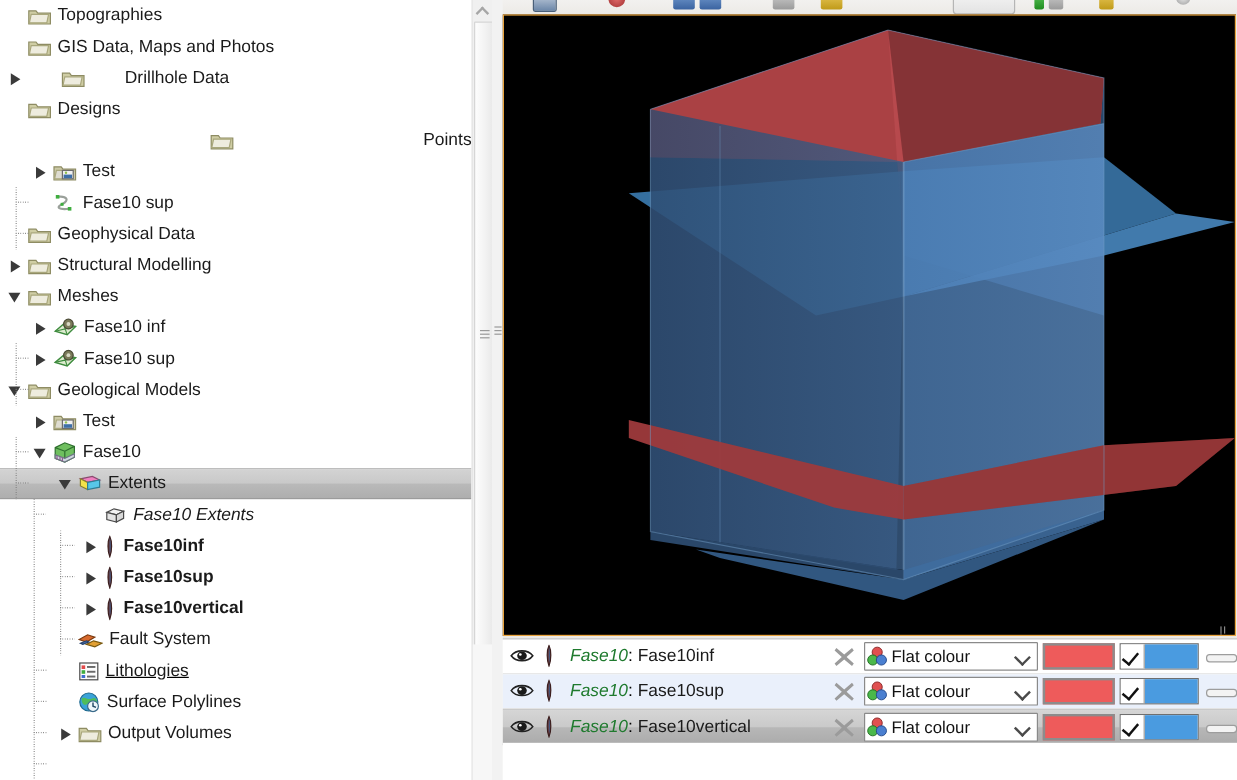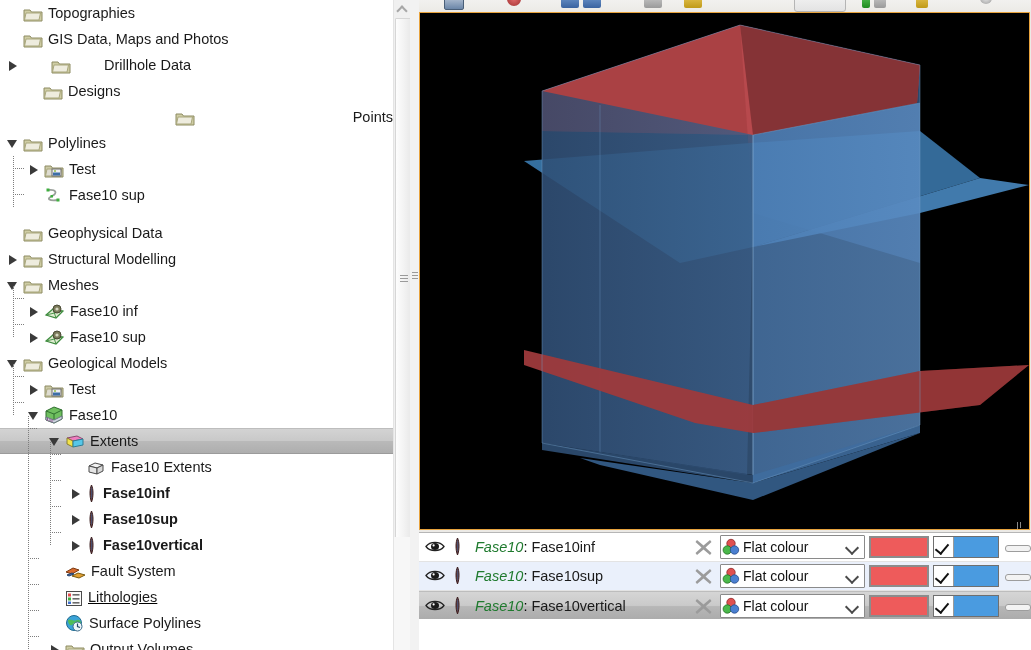--- a/index.html
+++ b/index.html
@@ -193,43 +193,35 @@
           <span class="tl">GIS Data, Maps and Photos</span>
         </div>
         <div class="tree-row" style="padding-left:6px;gap:28px;">
           <span class="twisty collapsed"></span>
           <span class="ico" style="width:20px;height:16px;"><svg width="20" height="16" viewBox="0 0 20 16">
               <path d="M1 3 h6 l1.5 2 H19 v9 H1 Z" fill="#cfcda4" stroke="#8e8c63"></path>
               <path d="M3 6 h14.5 l-1.5 7 H1.5 Z" fill="#eeecde" stroke="#a9a77c"></path>
             </svg></span>
           <span class="tl">Drillhole Data</span>
         </div>
-        <div class="tree-row" style="padding-left:6px;margin-left:20px;">
+        <div class="tree-row" style="padding-left:6px;">
           <span class="twisty"></span>
           <span class="ico" style="width:20px;height:16px;"><svg width="20" height="16" viewBox="0 0 20 16">
               <path d="M1 3 h6 l1.5 2 H19 v9 H1 Z" fill="#cfcda4" stroke="#8e8c63"></path>
               <path d="M3 6 h14.5 l-1.5 7 H1.5 Z" fill="#eeecde" stroke="#a9a77c"></path>
             </svg></span>
           <span class="tl">Designs</span>
         </div>
         <div class="tree-row" style="padding-left:6px;justify-content:space-between;">
           <span class="twisty"></span>
           <span class="ico" style="width:20px;height:16px;"><svg width="20" height="16" viewBox="0 0 20 16">
               <path d="M1 3 h6 l1.5 2 H19 v9 H1 Z" fill="#cfcda4" stroke="#8e8c63"></path>
               <path d="M3 6 h14.5 l-1.5 7 H1.5 Z" fill="#eeecde" stroke="#a9a77c"></path>
             </svg></span>
           <span class="tl">Points</span>
-        </div>
-        <div class="tree-row" style="padding-left:6px;">
-          <span class="twisty expanded"></span>
-          <span class="ico" style="width:20px;height:16px;"><svg width="20" height="16" viewBox="0 0 20 16">
-              <path d="M1 3 h6 l1.5 2 H19 v9 H1 Z" fill="#cfcda4" stroke="#8e8c63"></path>
-              <path d="M3 6 h14.5 l-1.5 7 H1.5 Z" fill="#eeecde" stroke="#a9a77c"></path>
-            </svg></span>
-          <span class="tl">Polylines</span>
         </div>
         <div class="tree-row" style="padding-left:27px;">
           <span class="twisty collapsed"></span>
           <span class="ico" style="width:20px;height:16px;"><svg width="20" height="16" viewBox="0 0 20 16">
               <path d="M1 3 h6 l1.5 2 H19 v9 H1 Z" fill="#cbc9a6" stroke="#8e8c63"></path>
               <path d="M3 6 h14.5 l-1.5 7 H1.5 Z" fill="#dedcd0" stroke="#a9a77c"></path>
               <rect x="8" y="6" width="9" height="7" fill="#f0f0f0" stroke="#6d6d6d"></rect>
               <rect x="9" y="9.5" width="7" height="3" fill="#3d6fa7"></rect>
               <circle cx="11" cy="8" r="1" fill="#8fbf4a"></circle>
             </svg></span>
@@ -238,21 +230,21 @@
         <div class="tree-row" style="padding-left:27px;">
           <span class="twisty"></span>
           <span class="ico" style="width:20px;height:18px;"><svg width="20" height="18" viewBox="0 0 20 18">
               <path d="M4 4 C12 3 14 7 8 10 C2 13 5 15 14 14" fill="none" stroke="#9aa09a" stroke-width="1.8"></path>
               <rect x="2.5" y="2.5" width="3" height="3" fill="#3fae3f"></rect>
               <rect x="12.5" y="12.5" width="3" height="3" fill="#3fae3f"></rect>
               <rect x="6.5" y="9" width="2.5" height="2.5" fill="#3fae3f"></rect>
             </svg></span>
           <span class="tl">Fase10 sup</span>
         </div>
-        <div class="tree-row" style="padding-left:6px;margin-top:12px;">
+        <div class="tree-row" style="padding-left:6px;">
           <span class="twisty"></span>
           <span class="ico" style="width:20px;height:16px;"><svg width="20" height="16" viewBox="0 0 20 16">
               <path d="M1 3 h6 l1.5 2 H19 v9 H1 Z" fill="#cfcda4" stroke="#8e8c63"></path>
               <path d="M3 6 h14.5 l-1.5 7 H1.5 Z" fill="#eeecde" stroke="#a9a77c"></path>
             </svg></span>
           <span class="tl">Geophysical Data</span>
         </div>
         <div class="tree-row" style="padding-left:6px;">
           <span class="twisty collapsed"></span>
           <span class="ico" style="width:20px;height:16px;"><svg width="20" height="16" viewBox="0 0 20 16">
@@ -321,21 +313,21 @@
         </div>
         <div class="tree-row selected" style="padding-left:48px;">
           <span class="twisty expanded"></span>
           <span class="ico" style="width:20px;height:16px;"><svg width="20" height="16" viewBox="0 0 20 16">
               <path d="M2 4 L12 2 L18 5 L8 7 Z" fill="#ef7fc0" stroke="#8a4a70"></path>
               <path d="M2 4 L8 7 L8 13 L2 10 Z" fill="#f2e24a" stroke="#8a8030"></path>
               <path d="M8 7 L18 5 L18 11 L8 13 Z" fill="#57c7e8" stroke="#2f7d94"></path>
             </svg></span>
           <span class="tl">Extents</span>
         </div>
-        <div class="tree-row" style="padding-left:69px;">
+        <div class="tree-row" style="padding-left:69px;font-style:italic;">
           <span class="twisty"></span>
           <span class="ico" style="width:20px;height:16px;"><svg width="20" height="16" viewBox="0 0 20 16">
               <path d="M3 5 L9 2 L17 4 L11 7 Z" fill="#f2f2f2" stroke="#4a4a4a"></path>
               <path d="M3 5 L3 11 L11 13 L11 7 Z" fill="#e4e4e4" stroke="#4a4a4a"></path>
               <path d="M11 7 L17 4 L17 10 L11 13 Z" fill="#d8d8d8" stroke="#4a4a4a"></path>
             </svg></span>
           <span class="tl">Fase10 Extents</span>
         </div>
         <div class="tree-row" style="padding-left:69px;">
           <span class="twisty collapsed"></span>

